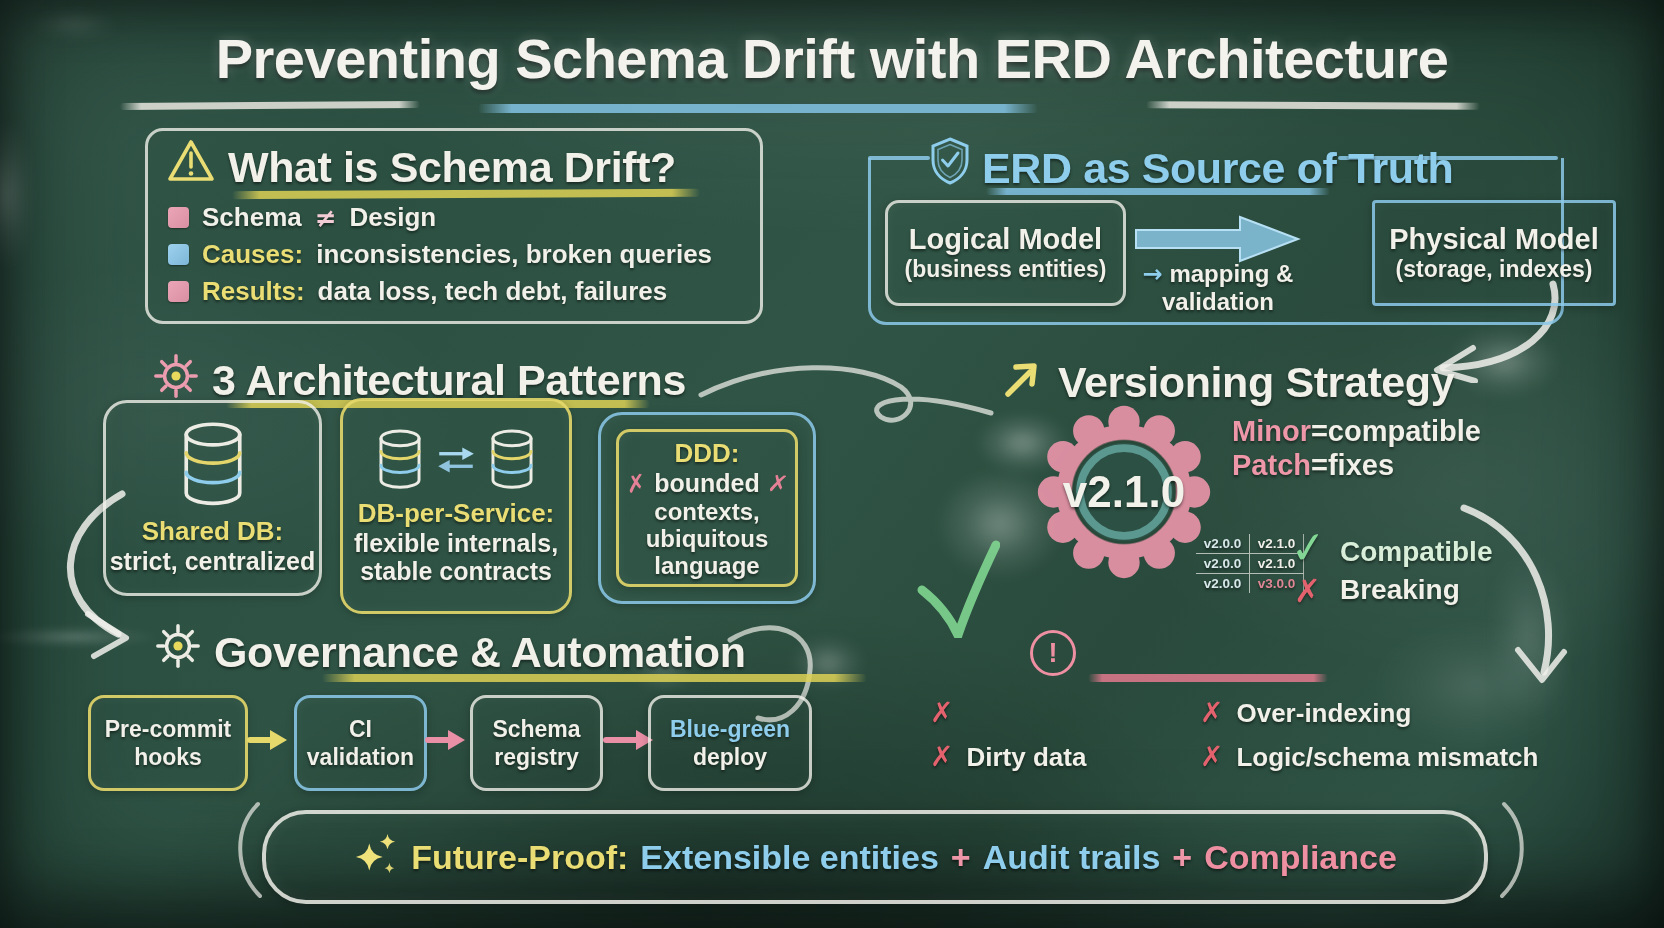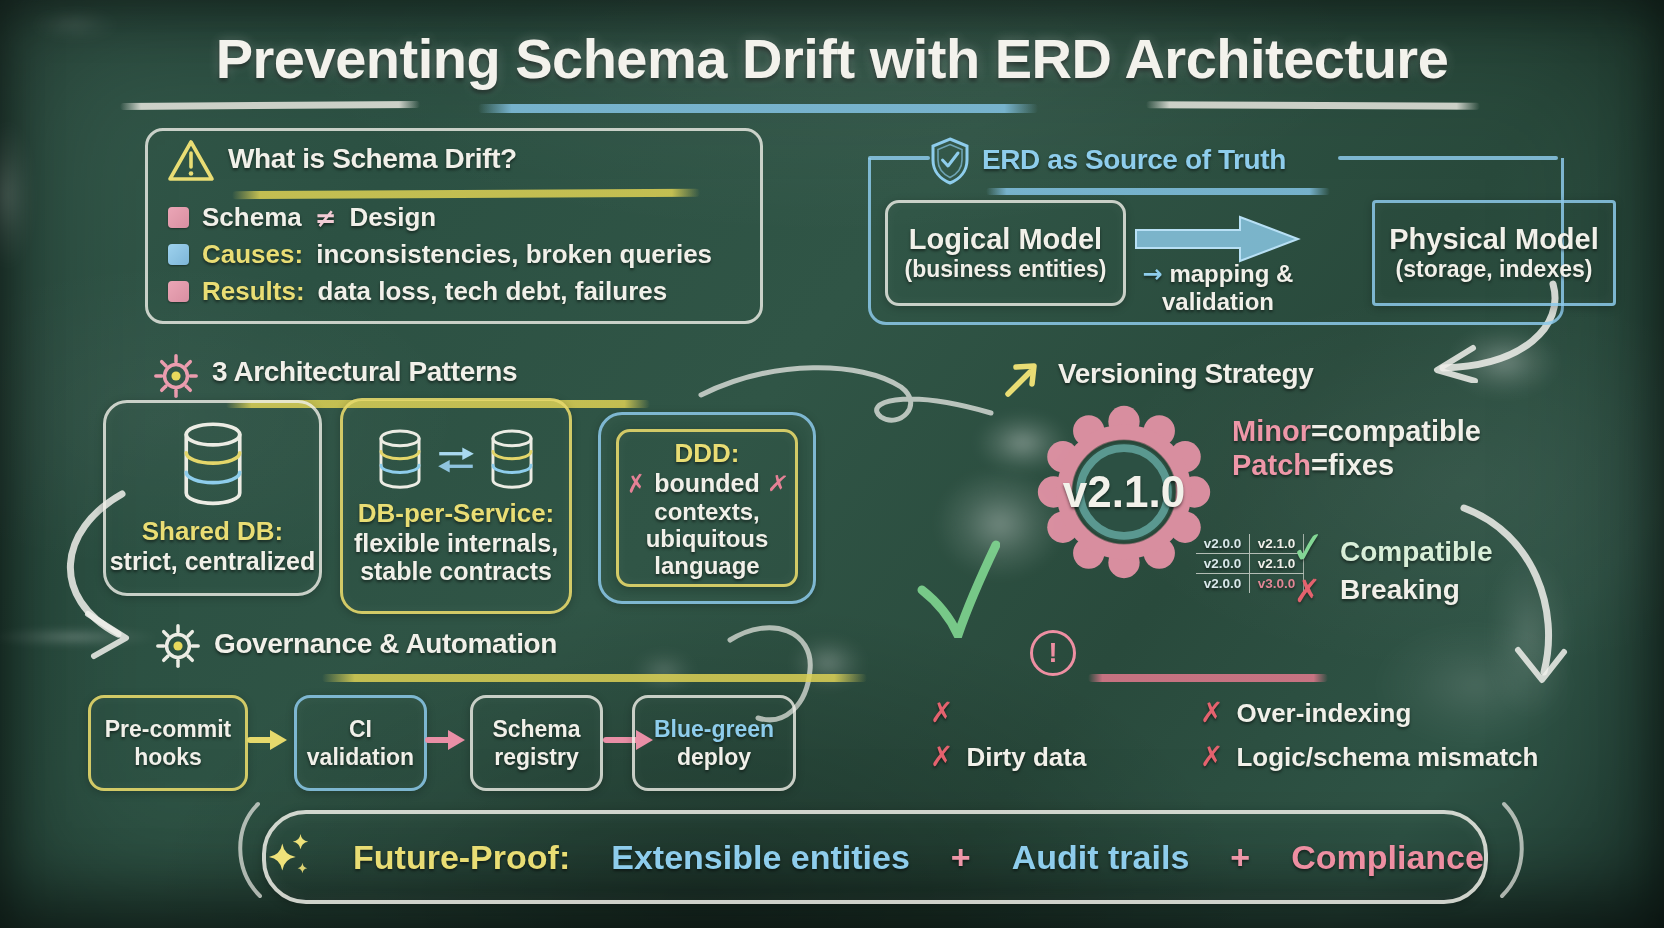--- a/index.html
+++ b/index.html
@@ -25,21 +25,21 @@
   .palegreen{color:#d9efd9;}
   .bold{font-weight:bold;}
   .glyph{font-family:"DejaVu Sans",sans-serif;}
   .title{width:100%;text-align:center;font-size:56px;font-weight:bold;color:#f3f2ec;letter-spacing:-0.5px;
          text-shadow:0 0 12px rgba(255,255,255,0.22),0 3px 4px rgba(0,0,0,0.55);}
   .uline{position:absolute;height:7px;border-radius:4px;opacity:0.85;}
   .uw{background:linear-gradient(90deg,transparent,#e8e7df 7%,#e8e7df 93%,transparent);}
   .uy{background:linear-gradient(90deg,transparent,#ddd154 6%,#ddd154 94%,transparent);}
   .ub{background:linear-gradient(90deg,transparent,#83c3e4 6%,#83c3e4 94%,transparent);}
   .up{background:linear-gradient(90deg,transparent,#e2798d 6%,#e2798d 94%,transparent);}
-  .sec-h{font-size:28px;font-weight:bold;letter-spacing:-0.4px;white-space:nowrap;}
+  .sec-h{font-size:43px;font-weight:bold;letter-spacing:-0.4px;white-space:nowrap;}
   .panel{position:absolute;border-radius:18px;}
   .bw{border:3px solid rgba(240,240,233,0.8);}
   .bb{border:3px solid rgba(140,201,234,0.85);}
   .by{border:3px solid rgba(228,215,106,0.9);}
   .box{position:absolute;display:flex;flex-direction:column;align-items:center;justify-content:center;
        text-align:center;border-radius:16px;box-shadow:0 2px 8px rgba(0,0,0,0.22), inset 0 0 14px rgba(255,255,255,0.04);}
   .sbullet{position:absolute;display:flex;gap:13px;align-items:center;font-size:26px;font-weight:bold;white-space:nowrap;}
   .sq{width:21px;height:21px;border-radius:4px;box-shadow:0 1px 2px rgba(0,0,0,0.4);flex:0 0 auto;}
   .sq-pink{background:linear-gradient(135deg,#eba6b6,#d98fa2);}
   .sq-blue{background:linear-gradient(135deg,#9ed2ee,#7db6d8);}
@@ -335,21 +335,21 @@
   <div class="box bw" style="left:470px;top:695px;width:127px;height:90px;">
     <div class="white bold chalk" style="font-size:23px;line-height:28px;">Schema</div>
     <div class="white bold chalk" style="font-size:23px;line-height:28px;">registry</div>
   </div>
   <div class="step-arrow" style="left:602px;top:726px;">
     <svg width="56" height="28" viewBox="0 0 56 28">
         <path d="M4 14 H37" stroke="#e98fa6" stroke-width="6" stroke-linecap="round" fill="none"></path>
         <path d="M34 4 L51 14 L34 24 Z" fill="#e98fa6"></path>
       </svg>
   </div>
-  <div class="box bw" style="left:632px;top:695px;width:158px;height:90px;">
+  <div class="box bw" style="left:648px;top:695px;width:158px;height:90px;">
     <div class="blue bold chalk" style="font-size:23px;line-height:28px;">Blue-green</div>
     <div class="white bold chalk" style="font-size:23px;line-height:28px;">deploy</div>
   </div>
 
   <div class="abs" style="left:1030px;top:630px;width:40px;height:40px;border:3.5px solid #ee8fa2;border-radius:50%;display:flex;align-items:center;justify-content:center;">
     <span class="bold" style="color:#ee8fa2;font-size:27px;">!</span>
   </div>
   <div class="uline up" style="left:1088px;top:674px;width:240px;height:8px;"></div>
 
   <div class="pitfall chalk" style="left:930px;top:696px;">
@@ -368,21 +368,21 @@
     <span class="white" style="font-size:26px;">Logic/schema mismatch</span>
   </div>
 
   <svg class="decor abs" style="left:226px;top:798px;" width="38" height="104" viewBox="0 0 38 104">
     <path d="M32 6 C 8 30, 8 72, 34 98" stroke-width="4" opacity="0.8"></path>
   </svg>
   <svg class="decor abs" style="left:1498px;top:798px;" width="38" height="104" viewBox="0 0 38 104">
     <path d="M6 6 C 30 30, 30 72, 4 98" stroke-width="4" opacity="0.8"></path>
   </svg>
   <div class="abs" style="left:262px;top:810px;width:1218px;height:86px;border:4px solid rgba(238,238,232,0.85);border-radius:44px;
-              display:flex;align-items:center;justify-content:space-between;gap:28px;box-shadow:0 2px 10px rgba(0,0,0,0.25), inset 0 0 18px rgba(255,255,255,0.05);">
+              display:flex;align-items:center;justify-content:center;gap:12px;box-shadow:0 2px 10px rgba(0,0,0,0.25), inset 0 0 18px rgba(255,255,255,0.05);">
     <svg width="46" height="54" viewBox="0 0 48 56">
       <path d="M17 14 Q19 26 31 28 Q19 30 17 42 Q15 30 3 28 Q15 26 17 14" fill="#efe27a"></path>
       <path d="M36 4 Q37 11 44 12 Q37 13 36 20 Q35 13 28 12 Q35 11 36 4" fill="#efe27a"></path>
       <path d="M38 34 Q38.7 39 43 39.7 Q38.7 40.4 38 45 Q37.3 40.4 33 39.7 Q37.3 39 38 34" fill="#efe27a" opacity="0.9"></path>
     </svg>
     <span class="banner-seg yellow bold chalk" style="font-size:34px;">Future-Proof:</span>
     <span class="banner-seg blue bold chalk" style="font-size:34px;">Extensible entities</span>
     <span class="banner-seg pink bold chalk" style="font-size:34px;">+</span>
     <span class="banner-seg blue bold chalk" style="font-size:34px;">Audit trails</span>
     <span class="banner-seg pink bold chalk" style="font-size:34px;">+</span>

